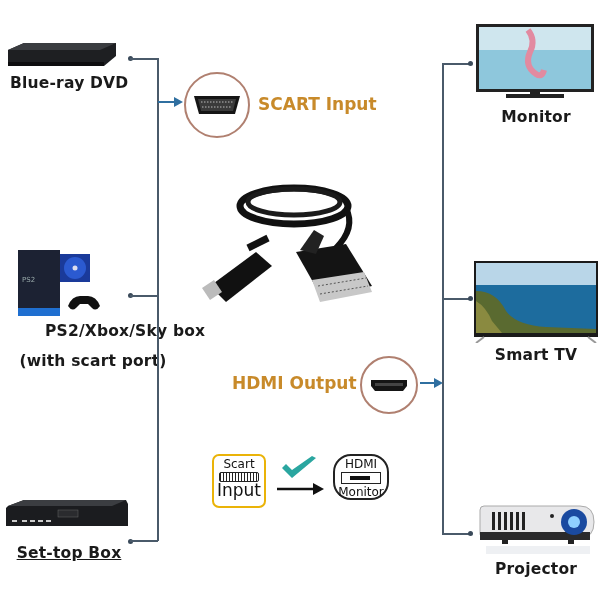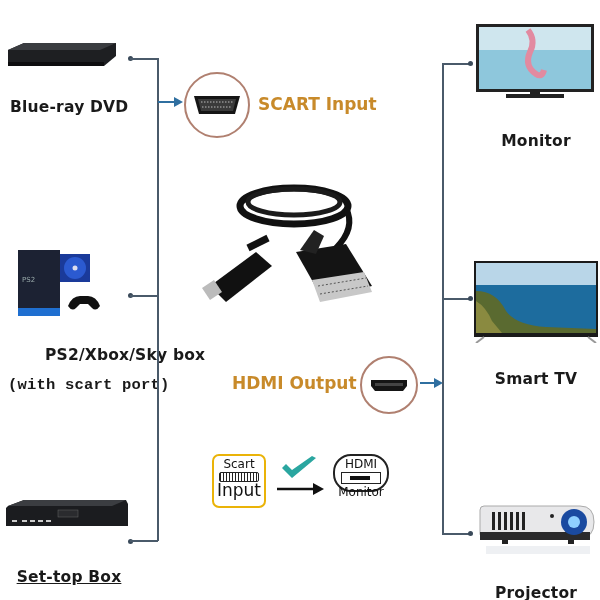--- a/index.html
+++ b/index.html
@@ -1,18 +1,18 @@
 <!DOCTYPE html>
 <html><head>
 <meta charset="utf-8">
 <style>
   html,body{margin:0;padding:0;background:#fff;}
   body{width:600px;height:600px;position:relative;overflow:hidden;font-family:"DejaVu Sans","Liberation Sans",sans-serif;}
   .abs{position:absolute;}
-  .label{position:absolute;font-weight:bold;color:#1a1a1a;font-size:15.5px;text-align:center;white-space:nowrap;letter-spacing:0.2px;margin-top:24px;}
+  .label{position:absolute;font-weight:bold;color:#1a1a1a;font-size:15.5px;text-align:center;white-space:nowrap;letter-spacing:0.2px;}
   .olabel{position:absolute;font-weight:bold;color:#c88a2a;font-size:17px;white-space:nowrap;}
   .line{position:absolute;background:#4a5a6a;}
   .dot{position:absolute;width:5px;height:5px;border-radius:50%;background:#3a4a5a;}
   .circle{position:absolute;border:2px solid #b08070;border-radius:50%;background:#fff;box-sizing:border-box;}
   svg{display:block;}
 </style>
 </head>
 <body>
 
 <div class="abs" style="left:4px;top:40px;width:112px;height:30px;">
@@ -29,21 +29,21 @@
     <rect x="2" y="2" width="42" height="66" fill="#1c2233"></rect>
     <rect x="2" y="60" width="42" height="8" fill="#1f6fd0"></rect>
     <text x="6" y="34" font-size="7" fill="#9aa" font-family="DejaVu Sans,sans-serif">PS2</text>
     <rect x="44" y="6" width="30" height="28" fill="#1a3a9a"></rect>
     <circle cx="59" cy="20" r="11" fill="#2b5ad0"></circle>
     <circle cx="59" cy="20" r="2.5" fill="#dde"></circle>
     <path d="M52 58 q4 -10 12 -10 h8 q8 0 12 10 q-4 6 -8 2 l-4 -4 h-8 l-4 4 q-4 4 -8 -2z" fill="#111"></path>
   </svg>
 </div>
 <div class="label" style="left:0px;top:322px;width:154px;padding-left:45px;">PS2/Xbox/Sky box</div>
-<div class="label" style="left:8px;top:352px;width:154px;font-family:Liberation Mono, monospace;">(with scart port)</div>
+<div class="label" style="left:16px;top:352px;width:154px;">(with scart port)</div>
 
 <div class="abs" style="left:2px;top:498px;width:130px;height:34px;">
   <svg width="130" height="34" viewBox="0 0 130 34">
     <polygon points="6,8 22,2 124,2 126,6 126,28 4,28 4,10" fill="#1b1c1f"></polygon>
     <polygon points="6,8 22,2 124,2 110,8" fill="#3b3d41"></polygon>
     <rect x="56" y="12" width="20" height="7" fill="#2a2b2e" stroke="#666" stroke-width="0.5"></rect>
     <rect x="10" y="22" width="5" height="2" fill="#ccc"></rect>
     <rect x="20" y="22" width="5" height="2" fill="#ccc"></rect>
     <rect x="28" y="22" width="5" height="2" fill="#ccc"></rect>
     <rect x="36" y="22" width="5" height="2" fill="#ccc"></rect>
@@ -119,21 +119,21 @@
   <svg width="38" height="24" viewBox="0 0 38 24">
       <path d="M2 12 l10 10 l24 -20 l-4 -2 l-20 14 l-6 -6z" fill="#2aa6a0"></path>
     </svg>
 </div>
 <div class="abs" style="left:277px;top:482px;">
   <svg width="48" height="14" viewBox="0 0 48 14">
       <line x1="0" y1="7" x2="38" y2="7" stroke="#111" stroke-width="2.5"></line>
       <polygon points="36,1 47,7 36,13" fill="#111"></polygon>
     </svg>
 </div>
-<div class="abs" style="left:333px;top:454px;width:56px;height:38px;border:2px solid #222;border-radius:18px;box-sizing:border-box;text-align:center;">
+<div class="abs" style="left:333px;top:454px;width:56px;height:46px;border:2px solid #222;border-radius:18px;box-sizing:border-box;text-align:center;">
   <div style="font-size:12px;line-height:14px;color:#111;margin-top:1px;">HDMI</div>
   <div style="margin:1px auto;width:40px;height:12px;border:1.5px solid #222;box-sizing:border-box;position:relative;">
     <div style="position:absolute;left:8px;top:3px;width:20px;height:4px;background:#111;"></div>
   </div>
   <div style="font-size:12px;line-height:14px;color:#111;">Monitor</div>
 </div>
 
 <div class="line" style="left:442px;top:63px;width:2px;height:471px;"></div>
 <div class="line" style="left:442px;top:63px;width:28px;height:2px;"></div>
 <div class="dot" style="left:468px;top:61px;"></div>

